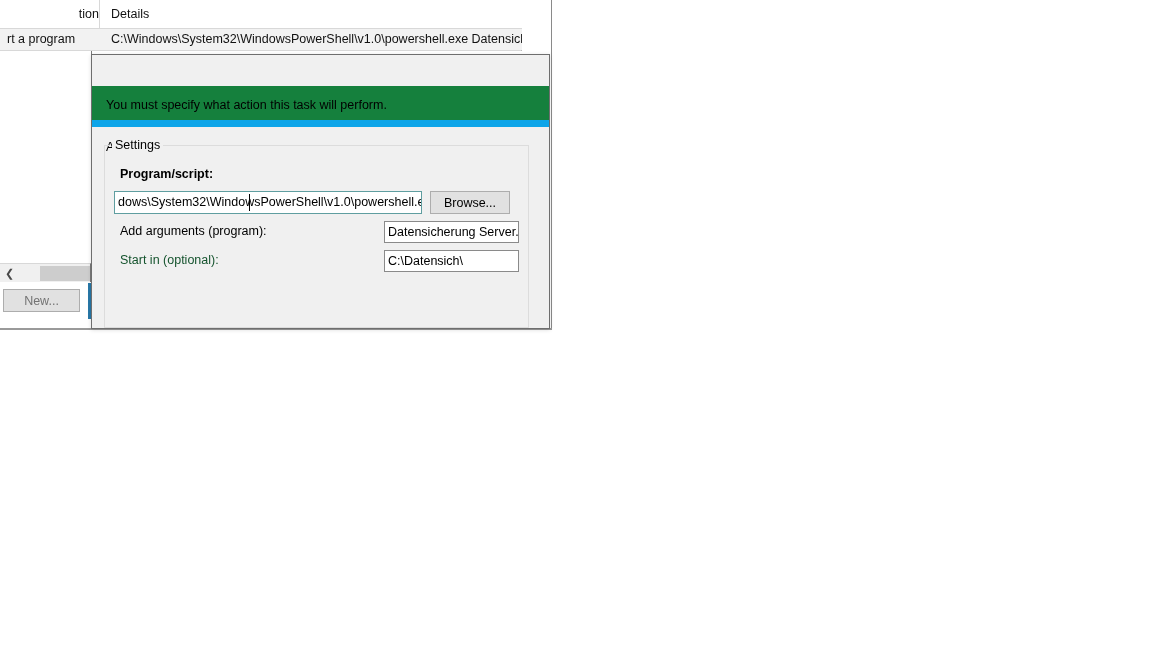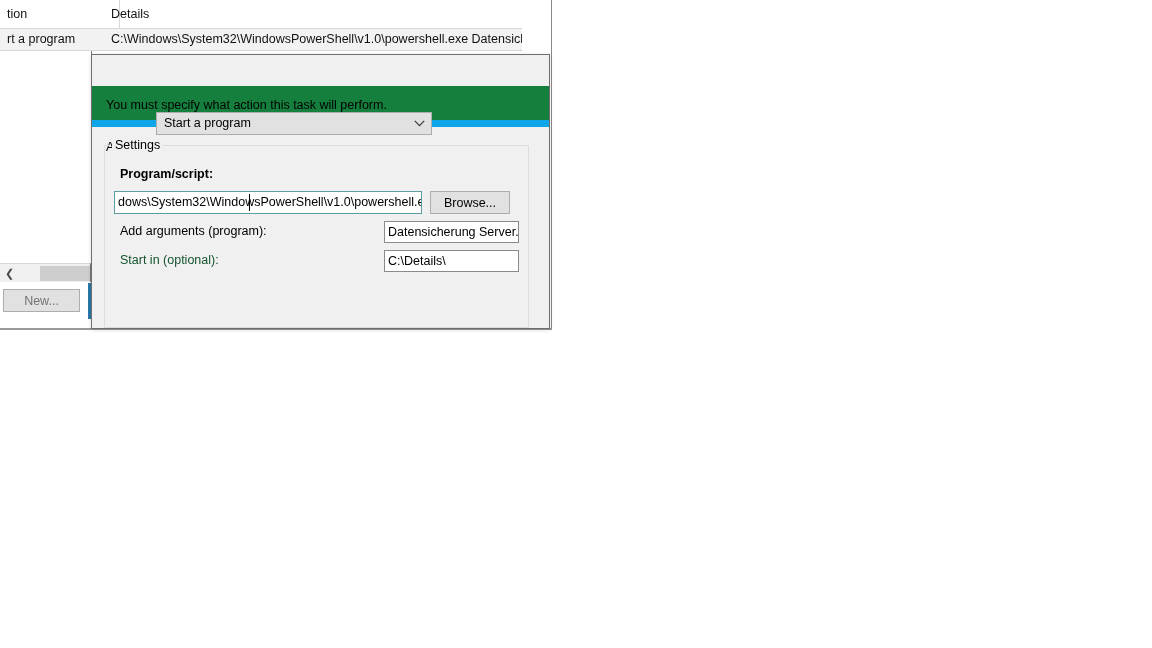--- a/index.html
+++ b/index.html
@@ -55,21 +55,21 @@
     top: 0;
     height: 28px;
     line-height: 28px;
     font-size: 12.5px;
     color: #111111;
     padding-left: 7px;
     box-sizing: border-box;
     white-space: nowrap;
     overflow: hidden;
   }
-  .th-action { left: 0; width: 120px; border-right: 1px solid #d8d8d8; }
+  .th-action { left: 0; width: 100px; border-right: 1px solid #d8d8d8; text-align: right; }
   .th-details { left: 104px; width: 418px; }
 
   .tbl-row {
     position: absolute;
     left: 0;
     top: 29px;
     width: 522px;
     height: 21px;
     background: #f2f2f2;
   }
@@ -511,28 +511,20 @@
 
   <div class="dlg-instruction">
     <span>You must specify what action this task will perform.</span>
   </div>
 
   <div class="dlg-body">
 
     <div class="lbl-action">Action:</div>
   </div>
 
-  <div class="combo-action">
-    <div class="combo-text">Start a program</div>
-    <div class="combo-arrow">
-      <svg width="11" height="7" viewBox="0 0 11 7" aria-hidden="true">
-        <polyline points="0.8,0.9 5.5,5.6 10.2,0.9" fill="none" stroke="#3a3a3a" stroke-width="1.2"></polyline>
-      </svg>
-    </div>
-  </div>
 
   <div class="groupbox"></div>
   <div class="groupbox-topline-left"></div>
   <div class="groupbox-topline-right"></div>
   <div class="groupbox-label">Settings</div>
 
   <div class="lbl-progscript">Program/script:</div>
 
   <div class="input-prog">
     <div class="val">dows\System32\WindowsPowerShell\v1.0\powershell.exe</div>
@@ -541,16 +533,16 @@
 
   <div class="btn-browse">Browse...</div>
 
   <div class="lbl-args">Add arguments (program):</div>
   <div class="input-args">
     <div class="val">Datensicherung Server.p</div>
   </div>
 
   <div class="lbl-startin">Start in (optional):</div>
   <div class="input-startin">
-    <div class="val">C:\Details\</div>
+    <div class="val">C:\Datensich\</div>
   </div>
 
 </div>
 
 </body></html>

